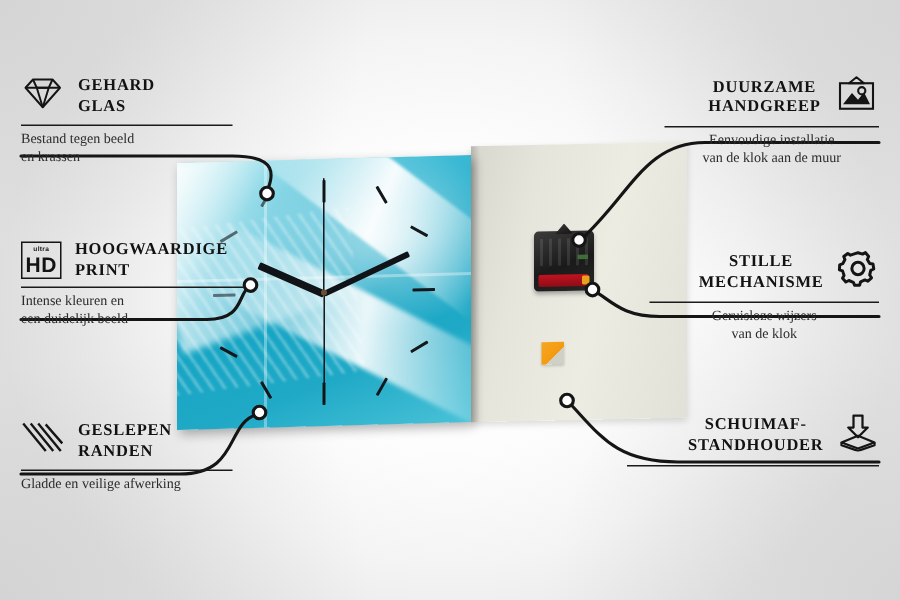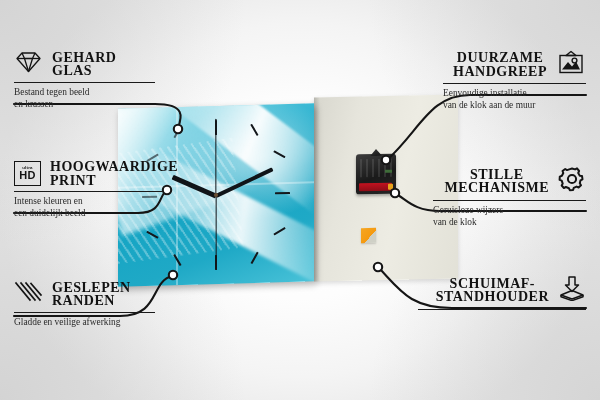--- a/index.html
+++ b/index.html
@@ -22,38 +22,38 @@
       radial-gradient(circle at 0% 100%, rgba(198,198,198,.55) 0%, rgba(198,198,198,0) 34%),
       radial-gradient(circle at 100% 100%, rgba(198,198,198,.5) 0%, rgba(198,198,198,0) 32%);
   }
 
   
   .callout{position:absolute;}
   .cal-head{display:flex;align-items:center;gap:9px;}
   .cal-head.right{justify-content:flex-end;}
   .cal-title{
     font-weight:bold;letter-spacing:.5px;color:#121212;
-    font-size:14px;line-height:13.5px;text-transform:uppercase;
+    font-size:11px;line-height:13.5px;text-transform:uppercase;
   }
   .cal-title.right{text-align:center;}
   .rule{height:1.2px;background:#1a1a1a;margin:4px 0 4px 0;}
   .cal-desc{
     font-size:9.4px;line-height:11.6px;color:#2b2b2b;
   }
-  .cal-desc.right{text-align:left;}
+  .cal-desc.right{text-align:center;}
   .ico{flex:0 0 auto;display:block;}
 
   
   .hdbox{
     width:25px;height:23px;border:1.4px solid #141414;
     display:flex;flex-direction:column;align-items:center;justify-content:center;
     line-height:1;
   }
   .hdbox .u{font-family:"Liberation Sans",sans-serif;font-size:4.4px;font-weight:bold;letter-spacing:.2px;color:#141414;}
-  .hdbox .h{font-family:"Liberation Sans",sans-serif;font-size:11px;font-weight:bold;letter-spacing:.3px;color:#141414;margin-top:.5px;}
+  .hdbox .h{font-family:"Liberation Sans",sans-serif;font-size:14px;font-weight:bold;letter-spacing:.3px;color:#141414;margin-top:.5px;}
 
   
   #product{position:absolute;left:118px;top:92px;width:345px;height:205px;}
 
   .backpanel{
     position:absolute;left:196px;top:4px;width:144px;height:184px;
     background:linear-gradient(103deg,#d8d7ce 0%,#e6e5dc 26%,#edece3 58%,#e2e1d7 100%);
     transform:skewY(-1.2deg);
     box-shadow:0 2px 5px rgba(0,0,0,.14);
   }

